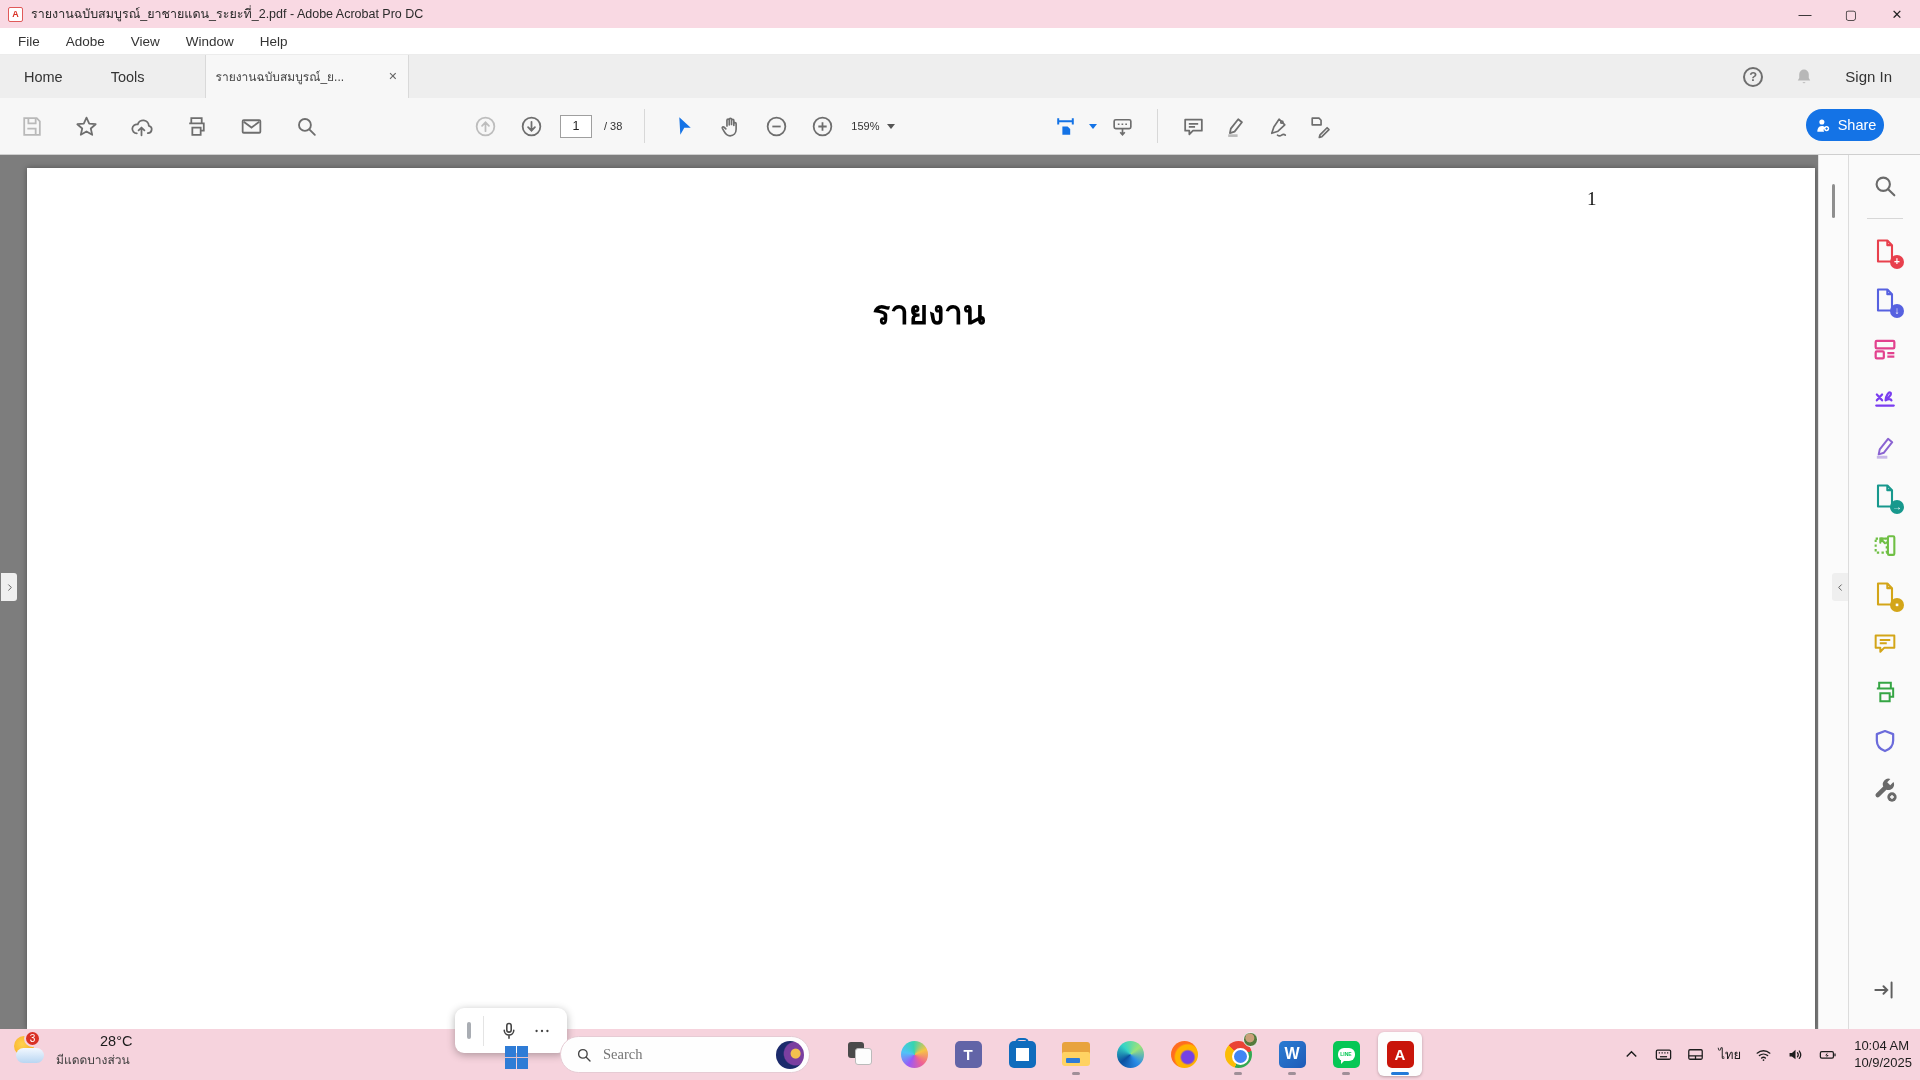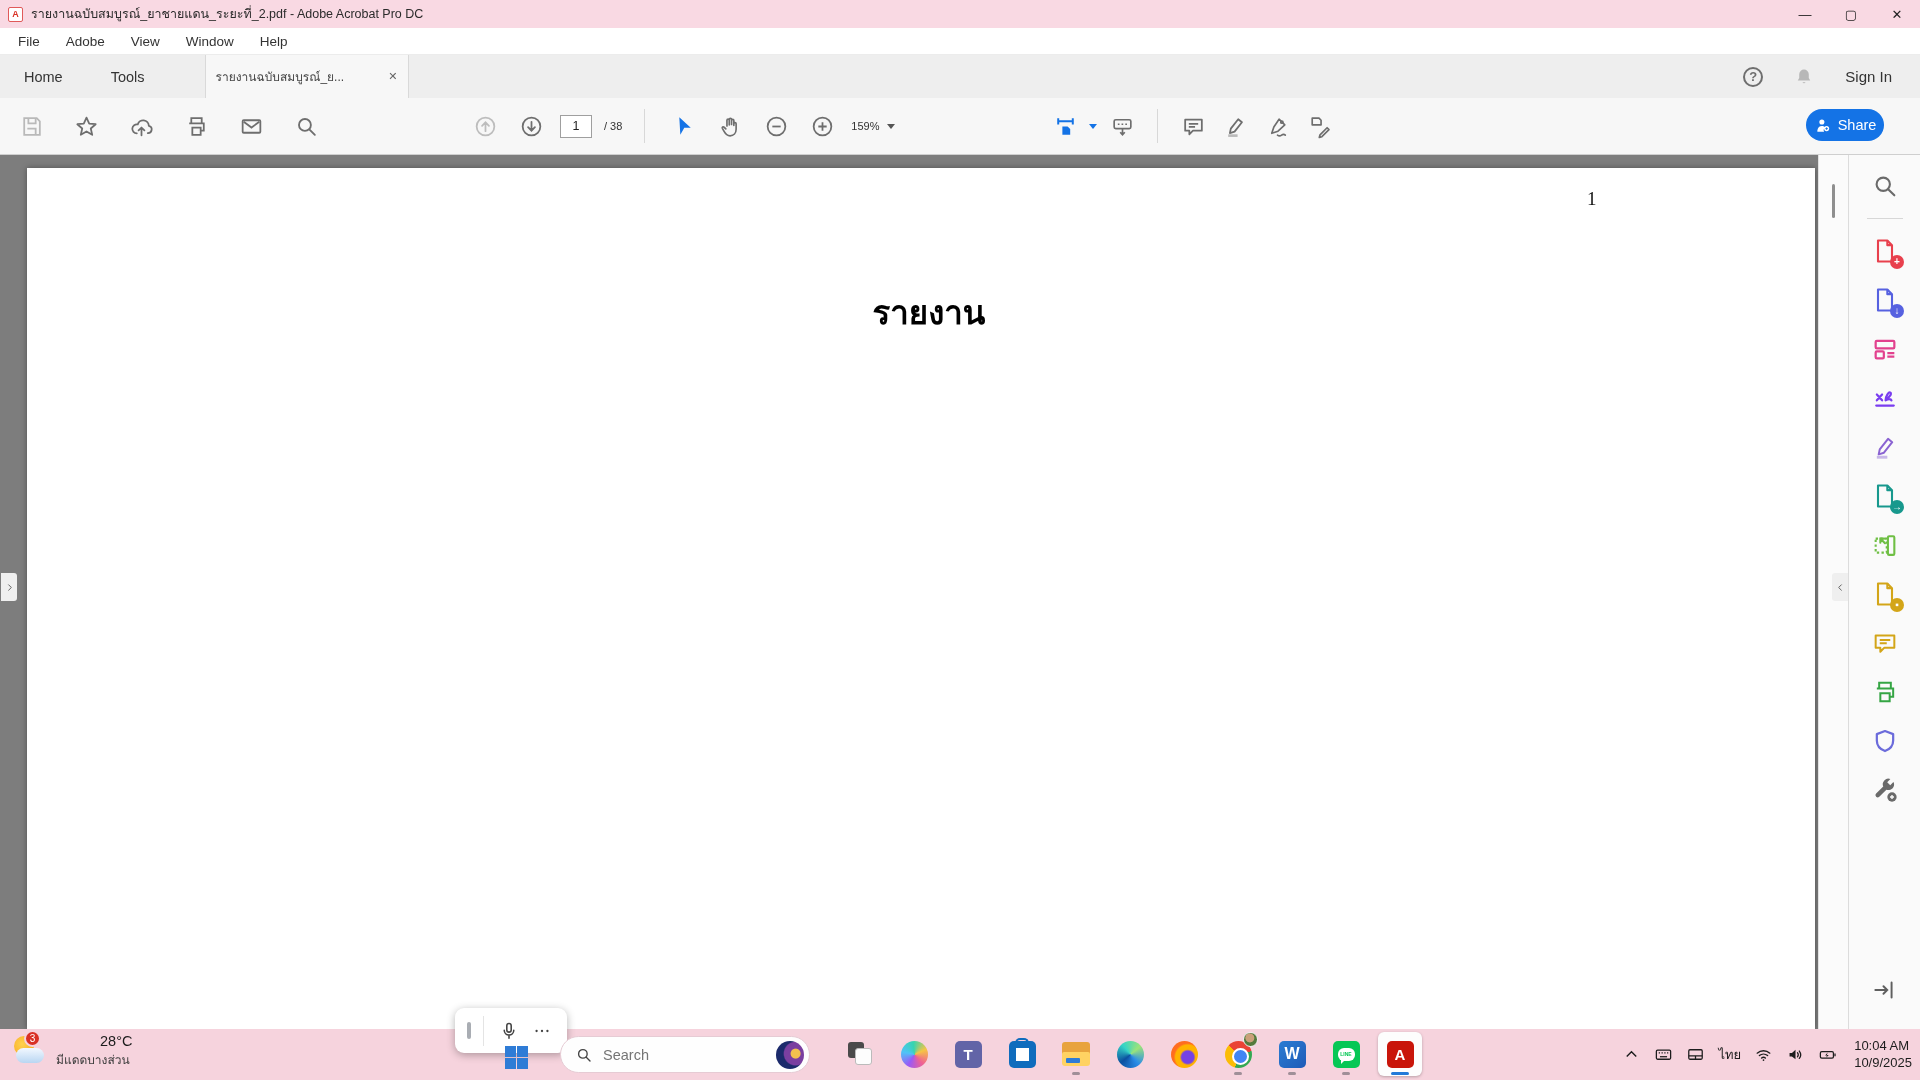--- a/index.html
+++ b/index.html
@@ -137,21 +137,21 @@
     display:grid; grid-template-columns:11px 11px; grid-template-rows:11px 11px;
     gap:1px; }
   #start-btn span { background:#2f7cd6; }
 
   #search-pill { position:absolute; left:560px; top:7px; width:250px;
     height:37px; background:#fefefe; border:1px solid #e6cbd4;
     border-radius:19px; display:flex; align-items:center; }
   #search-pill .mag { width:18px; height:18px; color:#444; margin-left:14px; }
   #search-input { border:none; outline:none; background:transparent;
     font-size:14.5px; color:#333; margin-left:10px; width:130px;
-    font-family:Liberation Sans, sans-serif; }
+    font-family:Liberation Serif, serif; }
   #search-img { position:absolute; right:5px; top:4px; width:28px; height:28px;
     border-radius:50%;
     background:radial-gradient(circle at 70% 45%,#f2c14e 0 18%,#7a3fa0 22% 45%,#1b2a6b 50% 100%); }
 
   #apps { position:absolute; left:838px; top:3px; display:flex; gap:10px; }
   .app { position:relative; width:44px; height:44px; border-radius:6px;
     display:flex; align-items:center; justify-content:center; }
   .run-ind { position:absolute; bottom:1px; left:50%; transform:translateX(-50%);
     width:8px; height:3px; border-radius:2px; background:#a08f98; }
   .active-tile { background:#fdfdfd; box-shadow:0 1px 3px rgba(0,0,0,.25); }

